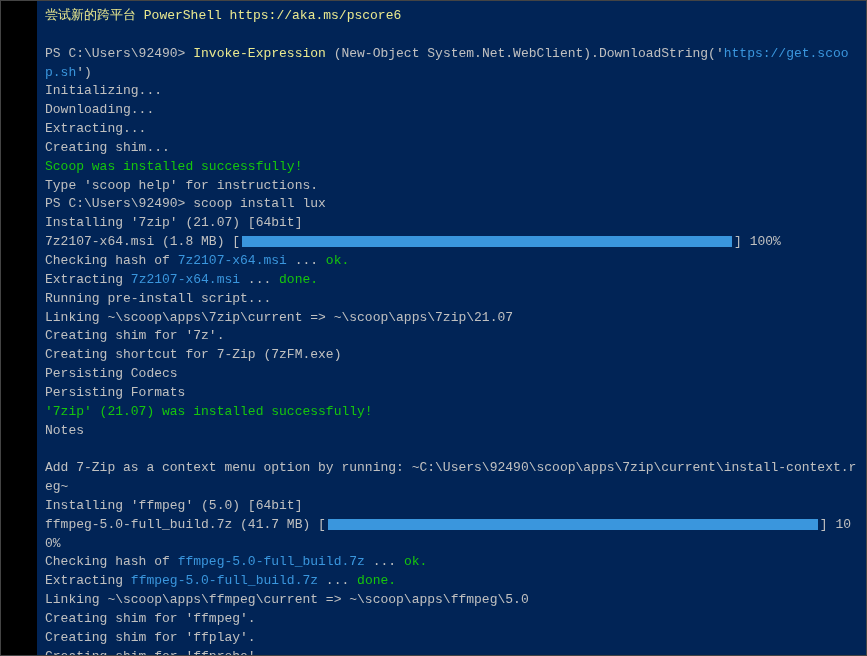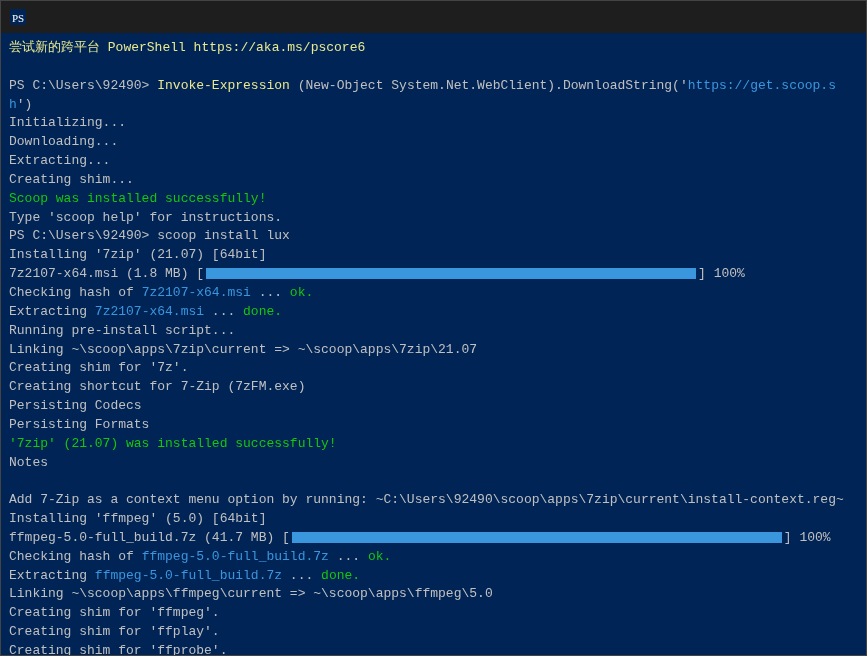--- a/index.html
+++ b/index.html
@@ -66,34 +66,21 @@
     }
     .terminal {
       background: #012456;
       flex: 1;
       padding: 6px 8px;
       overflow: hidden;
       color: #c0c0c0;
       line-height: 1.45;
       white-space: pre-wrap;
       word-break: break-all;
+      margin-left: 36px;
     }
   </style>
 </head>
 <body>
 
 <div class="window">
-  <div class="title-bar">
-    <div class="title-bar-icon">
-      <svg viewBox="0 0 16 16" fill="none">
-        <rect width="16" height="16" rx="2" fill="#012456"></rect>
-        <text x="2" y="13" font-size="11" fill="white" font-family="Consolas">PS</text>
-      </svg>
-    </div>
-    <span class="title-bar-text"></span>
-    <div class="title-bar-controls">
-      <button class="title-bar-btn"></button>
-      <button class="title-bar-btn"></button>
-      <button class="title-bar-btn close"></button>
-    </div>
-  </div>
   <div class="terminal" id="terminal"><div style="min-height: 1.45em; color: rgb(234, 233, 143);">尝试新的跨平台 PowerShell https://aka.ms/pscore6</div><div style="min-height: 1.45em;">&nbsp;</div><div style="min-height: 1.45em;"><span style="color: rgb(192, 192, 192);">PS C:\Users\92490&gt; </span><span style="color: rgb(234, 233, 143);">Invoke-Expression</span><span style="color: rgb(192, 192, 192);"> (New-Object System.Net.WebClient).DownloadString('</span><span style="color: rgb(58, 150, 221);">https://get.scoop.sh</span><span style="color: rgb(192, 192, 192);">')</span></div><div style="min-height: 1.45em; color: rgb(192, 192, 192);">Initializing...</div><div style="min-height: 1.45em; color: rgb(192, 192, 192);">Downloading...</div><div style="min-height: 1.45em; color: rgb(192, 192, 192);">Extracting...</div><div style="min-height: 1.45em; color: rgb(192, 192, 192);">Creating shim...</div><div style="min-height: 1.45em; color: rgb(22, 198, 12);">Scoop was installed successfully!</div><div style="min-height: 1.45em; color: rgb(192, 192, 192);">Type 'scoop help' for instructions.</div><div style="min-height: 1.45em;"><span style="color: rgb(192, 192, 192);">PS C:\Users\92490&gt; </span><span style="color: rgb(192, 192, 192);">scoop install lux</span></div><div style="min-height: 1.45em; color: rgb(192, 192, 192);">Installing '7zip' (21.07) [64bit]</div><div style="min-height: 1.45em;"><span style="color: rgb(192, 192, 192);">7z2107-x64.msi (1.8 MB) [</span><span style="display: inline-block; background: rgb(58, 150, 221); height: 11px; width: 490px; vertical-align: middle; margin: 0px 2px;"></span><span style="color: rgb(192, 192, 192);">] 100%</span></div><div style="min-height: 1.45em;"><span style="color: rgb(192, 192, 192);">Checking hash of </span><span style="color: rgb(58, 150, 221);">7z2107-x64.msi</span><span style="color: rgb(192, 192, 192);"> ... </span><span style="color: rgb(22, 198, 12);">ok.</span></div><div style="min-height: 1.45em;"><span style="color: rgb(192, 192, 192);">Extracting </span><span style="color: rgb(58, 150, 221);">7z2107-x64.msi</span><span style="color: rgb(192, 192, 192);"> ... </span><span style="color: rgb(22, 198, 12);">done.</span></div><div style="min-height: 1.45em; color: rgb(192, 192, 192);">Running pre-install script...</div><div style="min-height: 1.45em; color: rgb(192, 192, 192);">Linking ~\scoop\apps\7zip\current =&gt; ~\scoop\apps\7zip\21.07</div><div style="min-height: 1.45em; color: rgb(192, 192, 192);">Creating shim for '7z'.</div><div style="min-height: 1.45em; color: rgb(192, 192, 192);">Creating shortcut for 7-Zip (7zFM.exe)</div><div style="min-height: 1.45em; color: rgb(192, 192, 192);">Persisting Codecs</div><div style="min-height: 1.45em; color: rgb(192, 192, 192);">Persisting Formats</div><div style="min-height: 1.45em; color: rgb(22, 198, 12);">'7zip' (21.07) was installed successfully!</div><div style="min-height: 1.45em; color: rgb(192, 192, 192);">Notes</div><div style="min-height: 1.45em;">&nbsp;</div><div style="min-height: 1.45em; color: rgb(192, 192, 192);">Add 7-Zip as a context menu option by running: ~C:\Users\92490\scoop\apps\7zip\current\install-context.reg~</div><div style="min-height: 1.45em; color: rgb(192, 192, 192);">Installing 'ffmpeg' (5.0) [64bit]</div><div style="min-height: 1.45em;"><span style="color: rgb(192, 192, 192);">ffmpeg-5.0-full_build.7z (41.7 MB) [</span><span style="display: inline-block; background: rgb(58, 150, 221); height: 11px; width: 490px; vertical-align: middle; margin: 0px 2px;"></span><span style="color: rgb(192, 192, 192);">] 100%</span></div><div style="min-height: 1.45em;"><span style="color: rgb(192, 192, 192);">Checking hash of </span><span style="color: rgb(58, 150, 221);">ffmpeg-5.0-full_build.7z</span><span style="color: rgb(192, 192, 192);"> ... </span><span style="color: rgb(22, 198, 12);">ok.</span></div><div style="min-height: 1.45em;"><span style="color: rgb(192, 192, 192);">Extracting </span><span style="color: rgb(58, 150, 221);">ffmpeg-5.0-full_build.7z</span><span style="color: rgb(192, 192, 192);"> ... </span><span style="color: rgb(22, 198, 12);">done.</span></div><div style="min-height: 1.45em; color: rgb(192, 192, 192);">Linking ~\scoop\apps\ffmpeg\current =&gt; ~\scoop\apps\ffmpeg\5.0</div><div style="min-height: 1.45em; color: rgb(192, 192, 192);">Creating shim for 'ffmpeg'.</div><div style="min-height: 1.45em; color: rgb(192, 192, 192);">Creating shim for 'ffplay'.</div><div style="min-height: 1.45em; color: rgb(192, 192, 192);">Creating shim for 'ffprobe'.</div></div>
 </div>
 
 </body></html>

